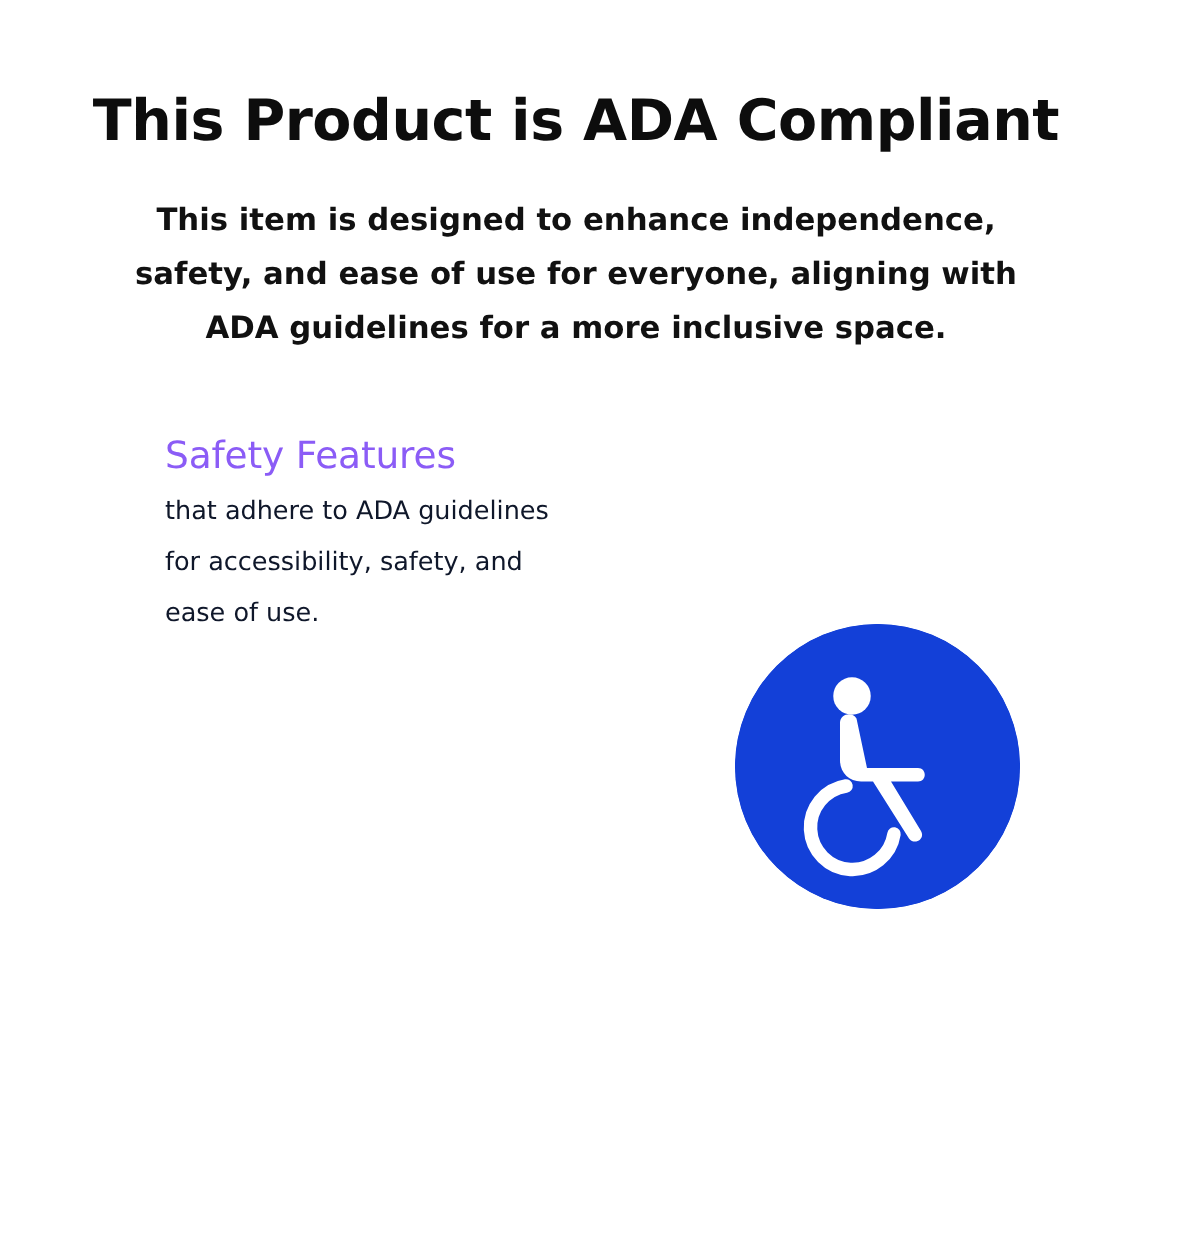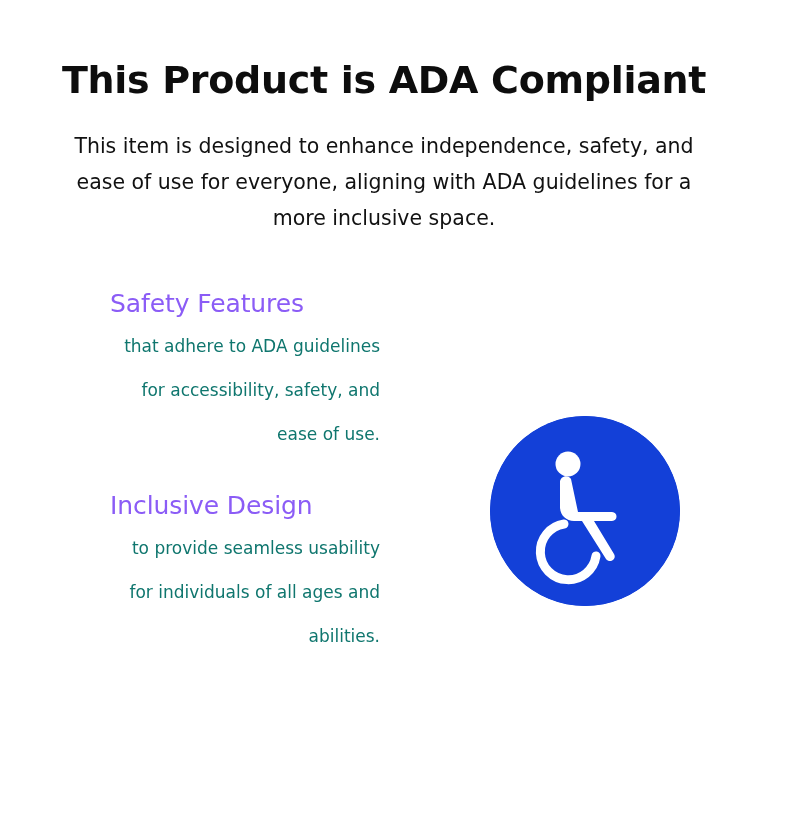--- a/index.html
+++ b/index.html
@@ -30,21 +30,21 @@
     padding-top: 58px;
     font-family: "DejaVu Sans", sans-serif;
   }
   .subtitle {
     margin: 26px auto 0 auto;
     width: 630px;
     text-align: center;
     font-size: 20.5px;
     line-height: 36px;
     color: #111111;
-    font-weight: 400;
+    font-weight: 700;
   }
   .content {
     position: absolute;
     top: 288px;
     left: 0;
     width: 800px;
     height: 545px;
   }
   .features {
     position: absolute;
@@ -61,25 +61,24 @@
   .feature-title {
     font-size: 25px;
     font-weight: 400;
     line-height: 32px;
     color: #8b5cf6;
     margin: 0 0 4px 0;
     letter-spacing: -0.1px;
   }
   .feature-desc {
     font-size: 17px;
-    line-height: 44px;
-    color: #0f766e;
+    line-height: 34px;
+    color: #0f172a;
     margin: 0;
     max-width: 270px;
-    text-align: right;
   }
   .badge-wrap {
     position: absolute;
     left: 490px;
     top: 128px;
     width: 190px;
     height: 190px;
   }
   .badge {
     width: 190px;
@@ -101,24 +100,20 @@
   <div class="content">
 
     <div class="features">
 
       <div class="feature">
         <p class="feature-title">Safety Features</p>
         <p class="feature-desc">that adhere to ADA guidelines for accessibility, safety, and ease of use.</p>
       </div>
 
 
-      <div class="feature">
-        <p class="feature-title">Inclusive Design</p>
-        <p class="feature-desc">to provide seamless usability for individuals of all ages and abilities.</p>
-      </div>
 
     </div>
 
     <div class="badge-wrap">
       <svg class="badge" viewBox="0 0 190 190" width="190" height="190">
         <circle cx="95" cy="95" r="95" fill="#1340d8"></circle>
         <circle cx="78" cy="48" r="12.5" fill="#ffffff"></circle>
         <path d="M70 66
                  C70 60, 78 58, 81 63
                  L88 96

